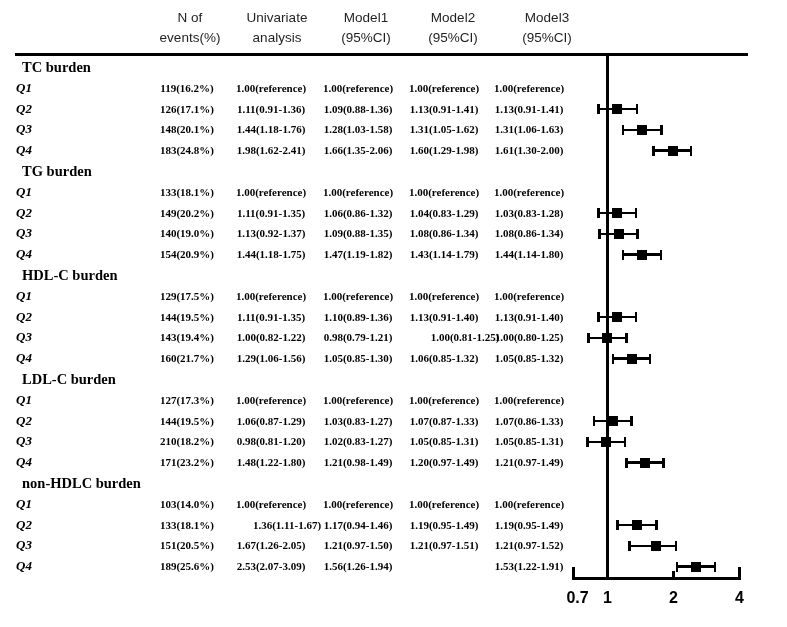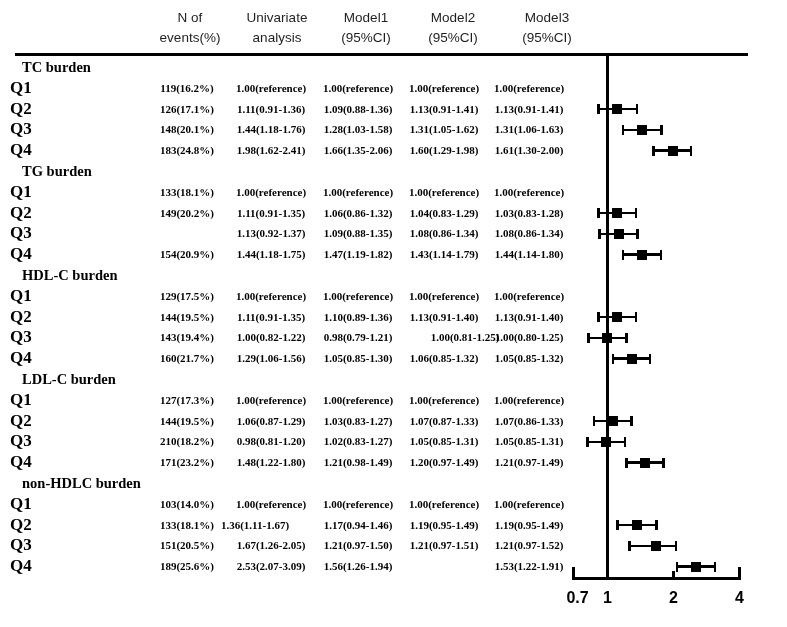--- a/index.html
+++ b/index.html
@@ -4,21 +4,21 @@
 <style>
   html,body { margin:0; padding:0; background:#fff; }
   .figure { position:relative; width:787px; height:627px; background:#ffffff; overflow:hidden;
             font-family:"Liberation Serif", serif; }
   .colhead { position:absolute; top:8px; width:120px; text-align:center;
              font:13.5px "Liberation Sans", sans-serif; color:#1f1f1f; line-height:20px; }
   .colhead div { white-space:nowrap; }
   .rule { position:absolute; background:#000; }
   .trow { position:absolute; left:0; width:787px; height:20.8px; line-height:20.8px; }
   .glabel { position:absolute; left:22px; font-weight:bold; font-size:14.5px; color:#000; white-space:nowrap; }
-  .qlabel { position:absolute; left:10px; font-weight:bold; font-size:17px; color:#000; white-space:nowrap; }
+  .qlabel { position:absolute; left:16px; font-weight:bold; font-size:13px; color:#000; white-space:nowrap;font-style:italic; }
   .cell   { position:absolute; width:110px; text-align:center; font-weight:bold; font-size:11px;
             color:#000; white-space:nowrap; }
   .pline  { position:absolute; background:#000; }
   .msq    { position:absolute; width:10px; height:10px; background:#000; }
   .xlabel { position:absolute; width:44px; text-align:center;
             font:bold 16px "Liberation Sans", sans-serif; color:#000; }
 </style>
 </head>
 <body>
 
@@ -111,20 +111,21 @@
       <div class="cell" style="left: 303px;">1.06(0.86-1.32)</div>
       <div class="cell" style="left: 389px;">1.04(0.83-1.29)</div>
       <div class="cell" style="left: 474px;">1.03(0.83-1.28)</div>
     </div>
     <div class="pline" style="left: 598.488px; top: 211.75px; width: 37.564px; height: 2.5px;"></div>
     <div class="pline" style="left: 597.238px; top: 208px; width: 2.5px; height: 10px;"></div>
     <div class="pline" style="left: 634.802px; top: 208px; width: 2.5px; height: 10px;"></div>
     <div class="msq" style="left: 612.409px; top: 208px;"></div>
     <div class="trow" style="top: 223.4px;">
       <div class="qlabel">Q3</div>
+      <div class="cell" style="left: 132px;">140(19.0%)</div>
       <div class="cell" style="left: 216px;">1.13(0.92-1.37)</div>
       <div class="cell" style="left: 303px;">1.09(0.88-1.35)</div>
       <div class="cell" style="left: 389px;">1.08(0.86-1.34)</div>
       <div class="cell" style="left: 474px;">1.08(0.86-1.34)</div>
     </div>
     <div class="pline" style="left: 599.528px; top: 232.55px; width: 37.9237px; height: 2.5px;"></div>
     <div class="pline" style="left: 598.278px; top: 228.8px; width: 2.5px; height: 10px;"></div>
     <div class="pline" style="left: 636.202px; top: 228.8px; width: 2.5px; height: 10px;"></div>
     <div class="msq" style="left: 614.11px; top: 228.8px;"></div>
     <div class="trow" style="top: 244.2px;">
@@ -240,21 +241,21 @@
       <div class="qlabel">Q1</div>
       <div class="cell" style="left: 132px;">103(14.0%)</div>
       <div class="cell" style="left: 216px;">1.00(reference)</div>
       <div class="cell" style="left: 303px;">1.00(reference)</div>
       <div class="cell" style="left: 389px;">1.00(reference)</div>
       <div class="cell" style="left: 474px;">1.00(reference)</div>
     </div>
     <div class="trow" style="top: 514.6px;">
       <div class="qlabel">Q2</div>
       <div class="cell" style="left: 132px;">133(18.1%)</div>
-      <div class="cell" style="left: 200px;">1.36(1.11-1.67)</div>
+      <div class="cell" style="left: 232px;">1.36(1.11-1.67)</div>
       <div class="cell" style="left: 303px;">1.17(0.94-1.46)</div>
       <div class="cell" style="left: 389px;">1.19(0.95-1.49)</div>
       <div class="cell" style="left: 474px;">1.19(0.95-1.49)</div>
     </div>
     <div class="pline" style="left: 617.409px; top: 523.75px; width: 38.902px; height: 2.5px;"></div>
     <div class="pline" style="left: 616.159px; top: 520px; width: 2.5px; height: 10px;"></div>
     <div class="pline" style="left: 655.061px; top: 520px; width: 2.5px; height: 10px;"></div>
     <div class="msq" style="left: 631.754px; top: 520px;"></div>
     <div class="trow" style="top: 535.4px;">
       <div class="qlabel">Q3</div>

